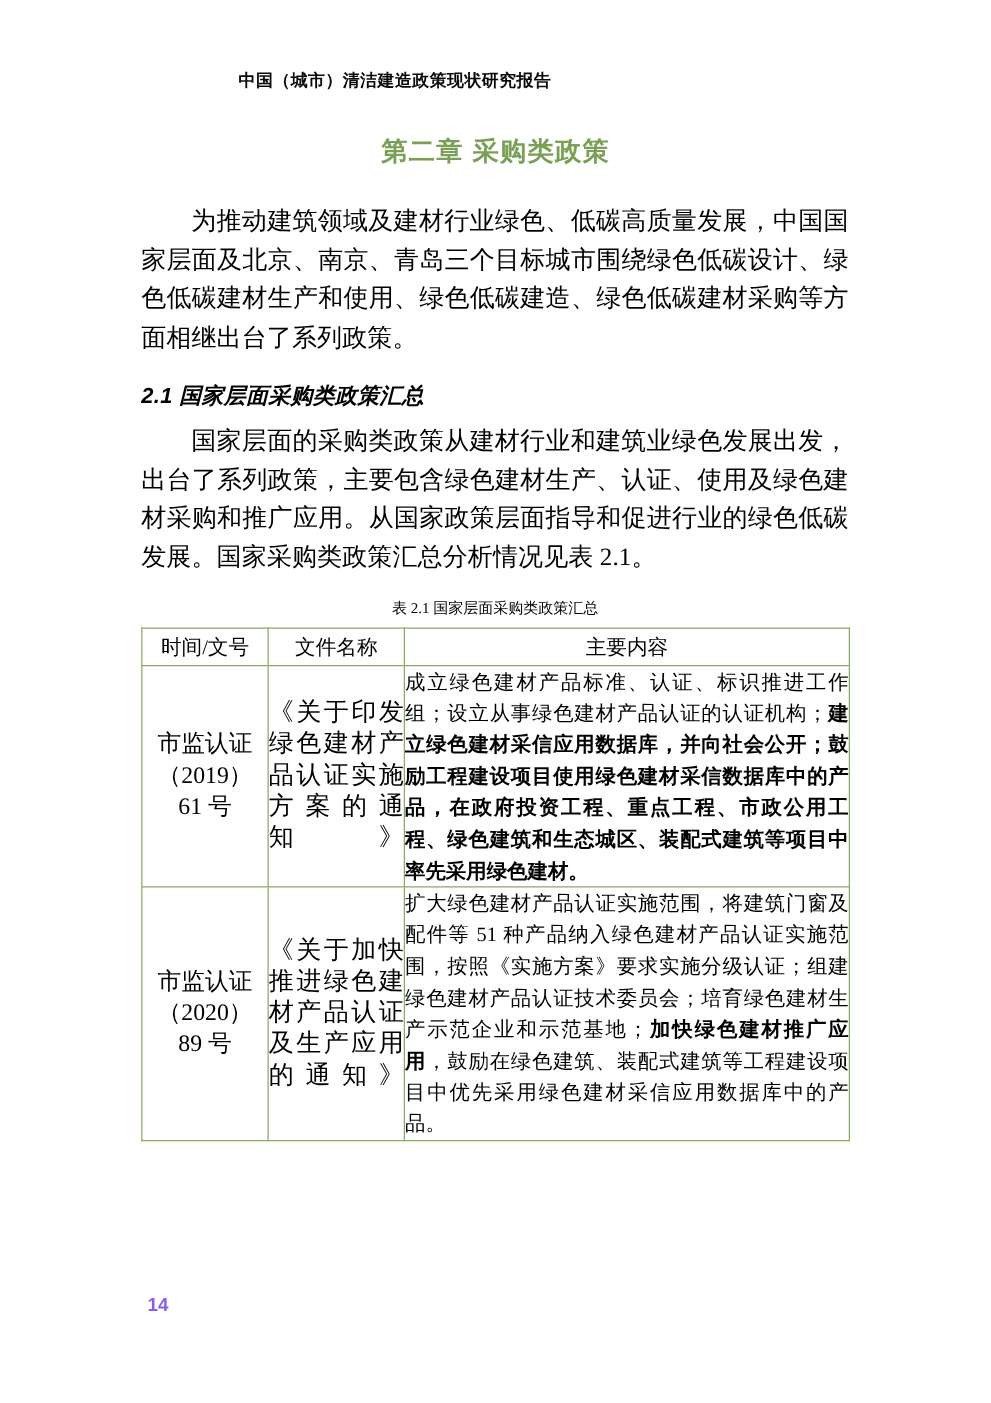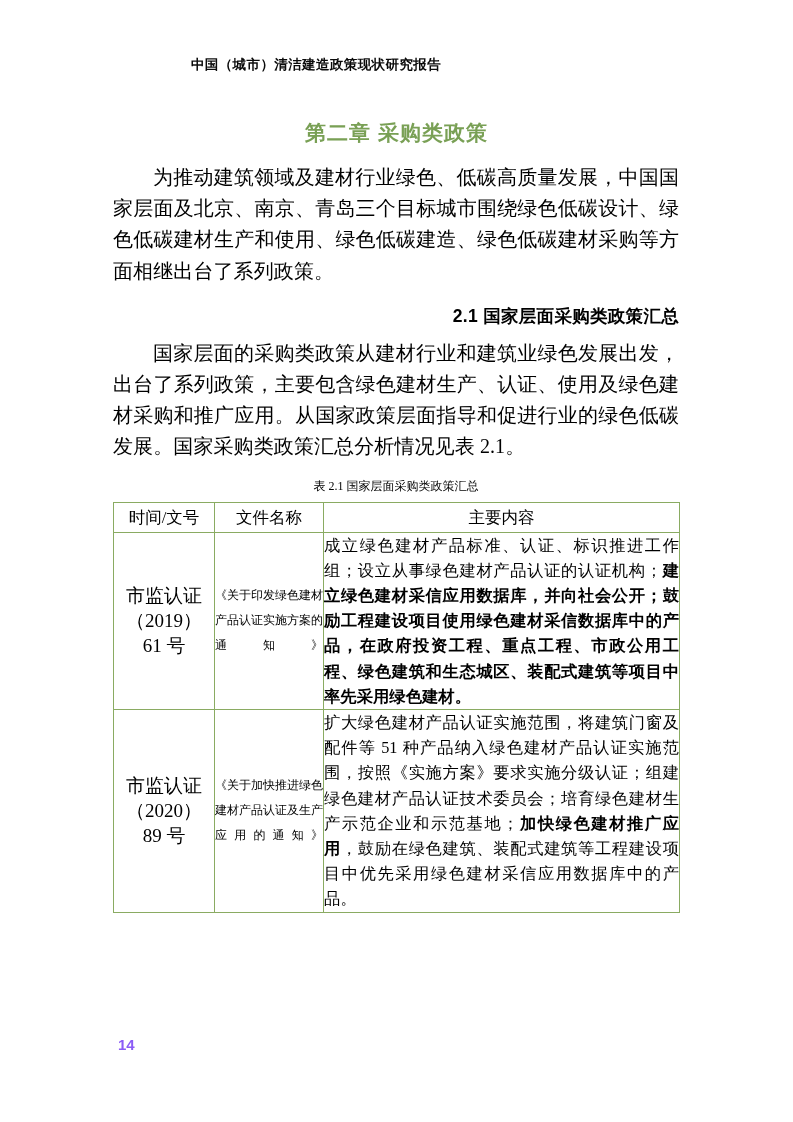--- a/index.html
+++ b/index.html
@@ -40,21 +40,20 @@
     position: absolute;
     left: 0;
     top: 107px;
     width: 793px;
     text-align: center;
     font-family: "Liberation Sans", "DejaVu Sans", sans-serif;
     font-weight: bold;
     font-size: 21px;
     letter-spacing: 1px;
     color: #79a055;
-    margin-top: 12px;
   }
   
   .content {
     position: absolute;
     left: 113px;
     top: 162px;
     width: 566px;
   }
   p.body-para {
     margin: 0 0 0 0;
@@ -65,21 +64,22 @@
     text-indent: 2em;
     letter-spacing: 0.1px;
   }
   h2.section-heading {
     margin: 16px 0 9px 0;
     font-family: "Liberation Sans", "DejaVu Sans", sans-serif;
     font-size: 17.5px;
     font-weight: bold;
     line-height: 26px;
     letter-spacing: 0.3px;
-    text-align: right;
+    text-align: left;
+    font-style: italic;
   }
   
   .table-caption {
     margin: 12px 0 5px 0;
     text-align: center;
     font-size: 12px;
     line-height: 22px;
   }
   table.policy-table {
     border-collapse: collapse;
@@ -106,21 +106,21 @@
     text-align: center;
   }
   td.cell-time {
     text-align: center;
     font-size: 19px;
     line-height: 25px;
     padding: 4px 3px;
   }
   td.cell-time .ln { display: block; }
   td.cell-name {
-    font-size: 12px;
+    font-size: 20px;
     line-height: 25px;
     padding: 6px 9px;
     text-align: justify;
     text-justify: inter-ideograph;
     text-align-last: justify;
   }
   td.cell-main {
     font-size: 16.3px;
     line-height: 25.2px;
     padding: 4px 7px 5px 8px;

